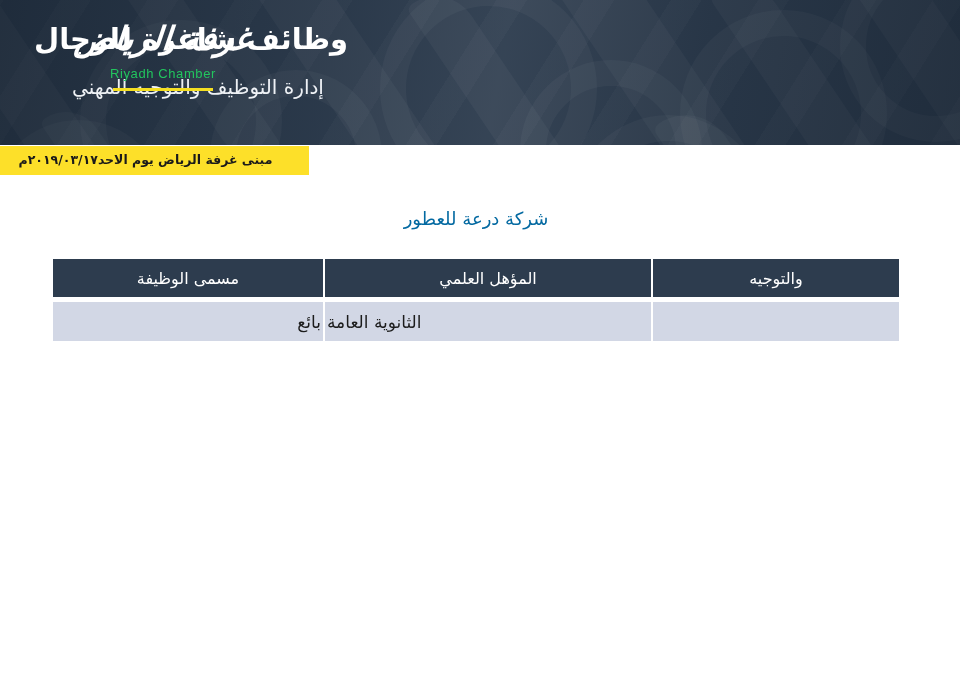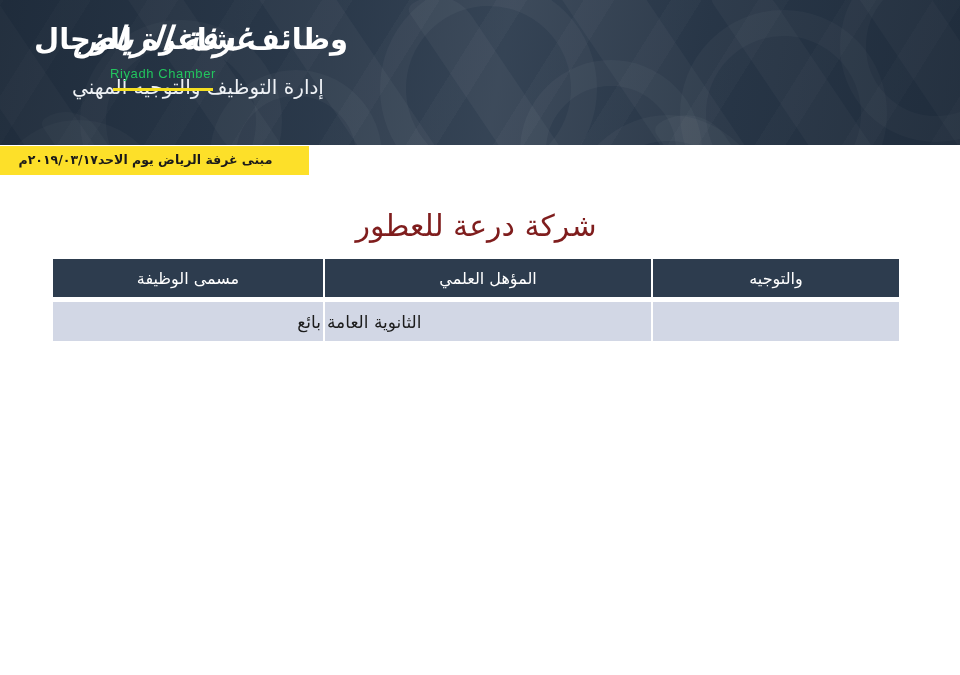--- a/index.html
+++ b/index.html
@@ -146,22 +146,22 @@
     white-space: nowrap;
   }
 
   
   .company-name {
     position: absolute;
     top: 208px;
     right: 61px;
     width: 846px;
     text-align: center;
-    color: #7f1d1d;
-    font-size: 30px;
+    color: #0369a1;
+    font-size: 18px;
     font-weight: normal;
     direction: rtl;
   }
 
   
   .jobs-table {
     position: absolute;
     top: 259px;
     right: 61px;
     width: 846px;

